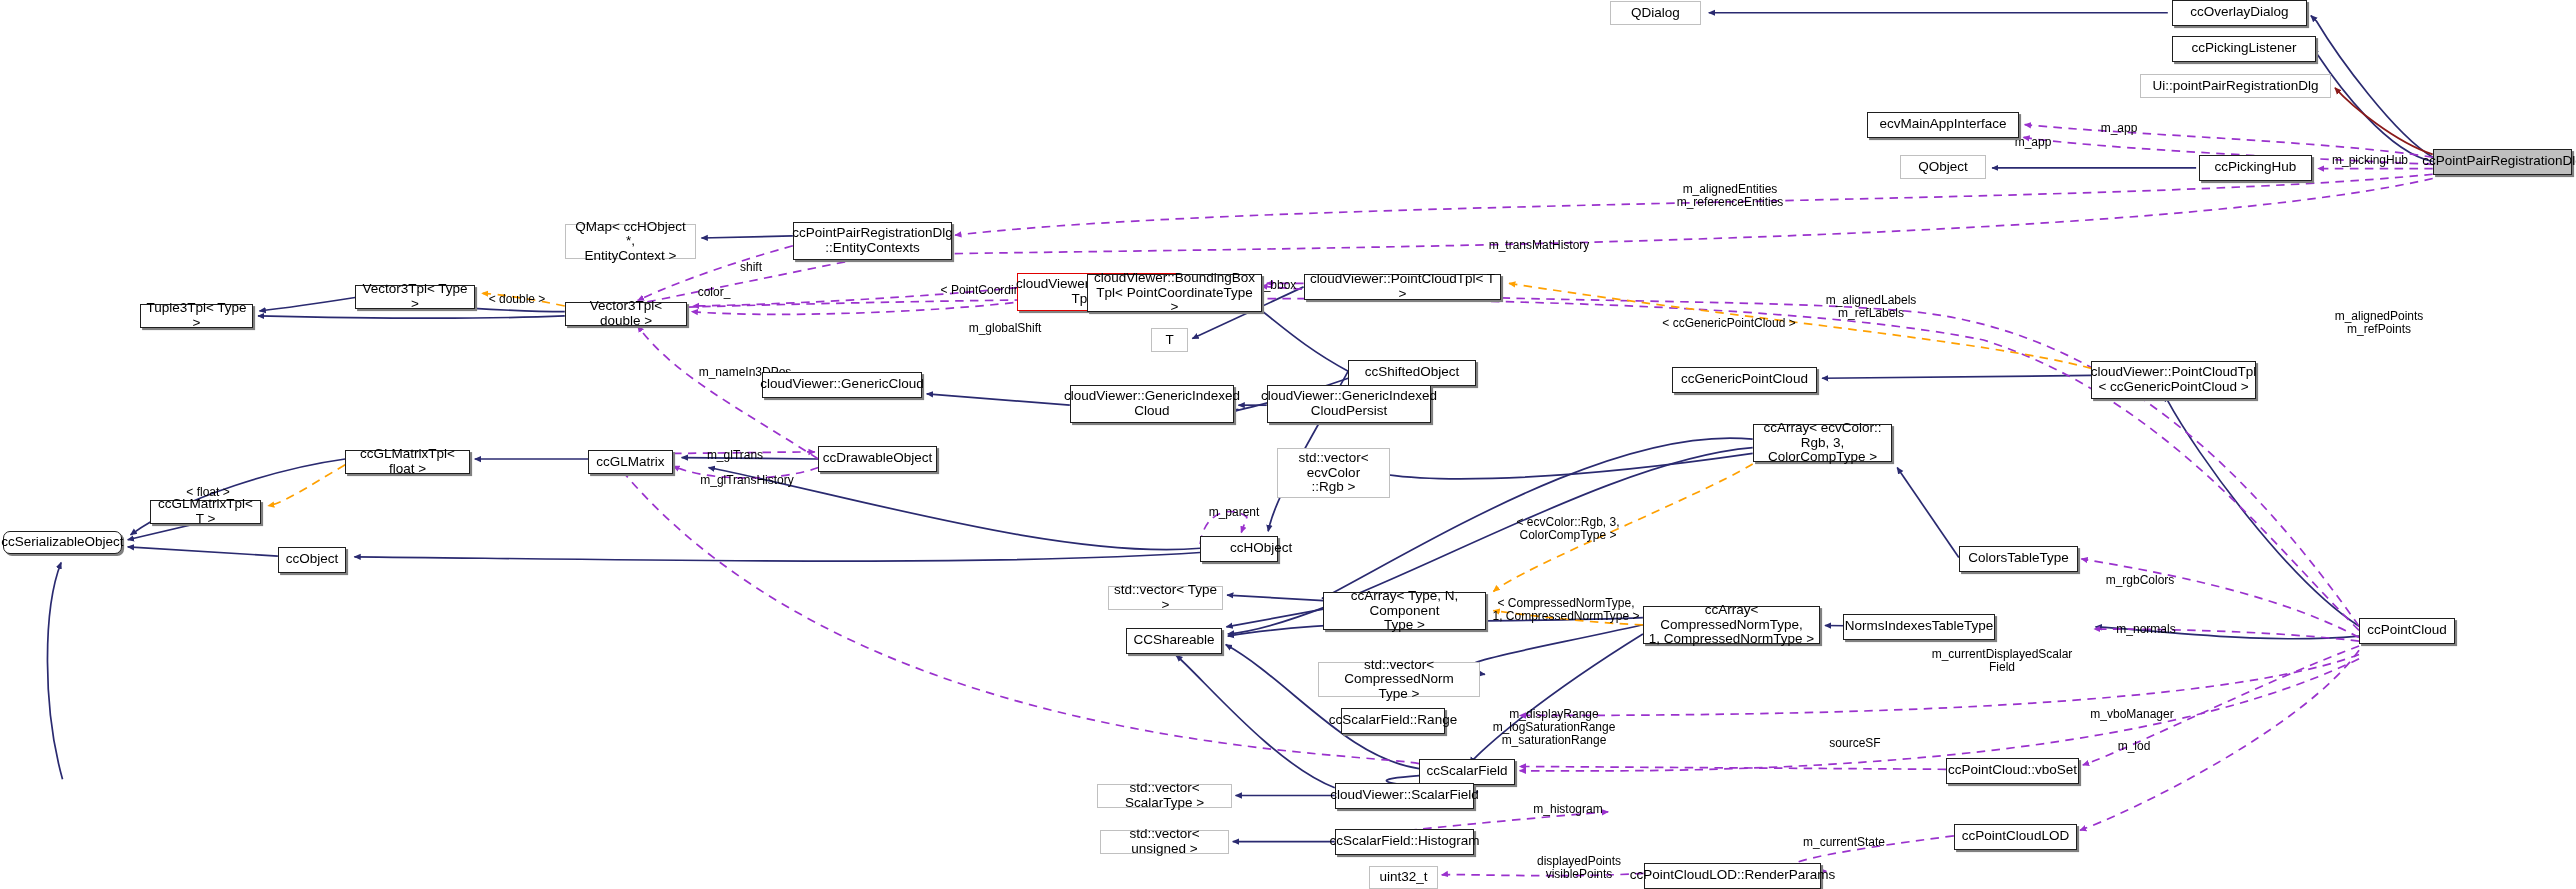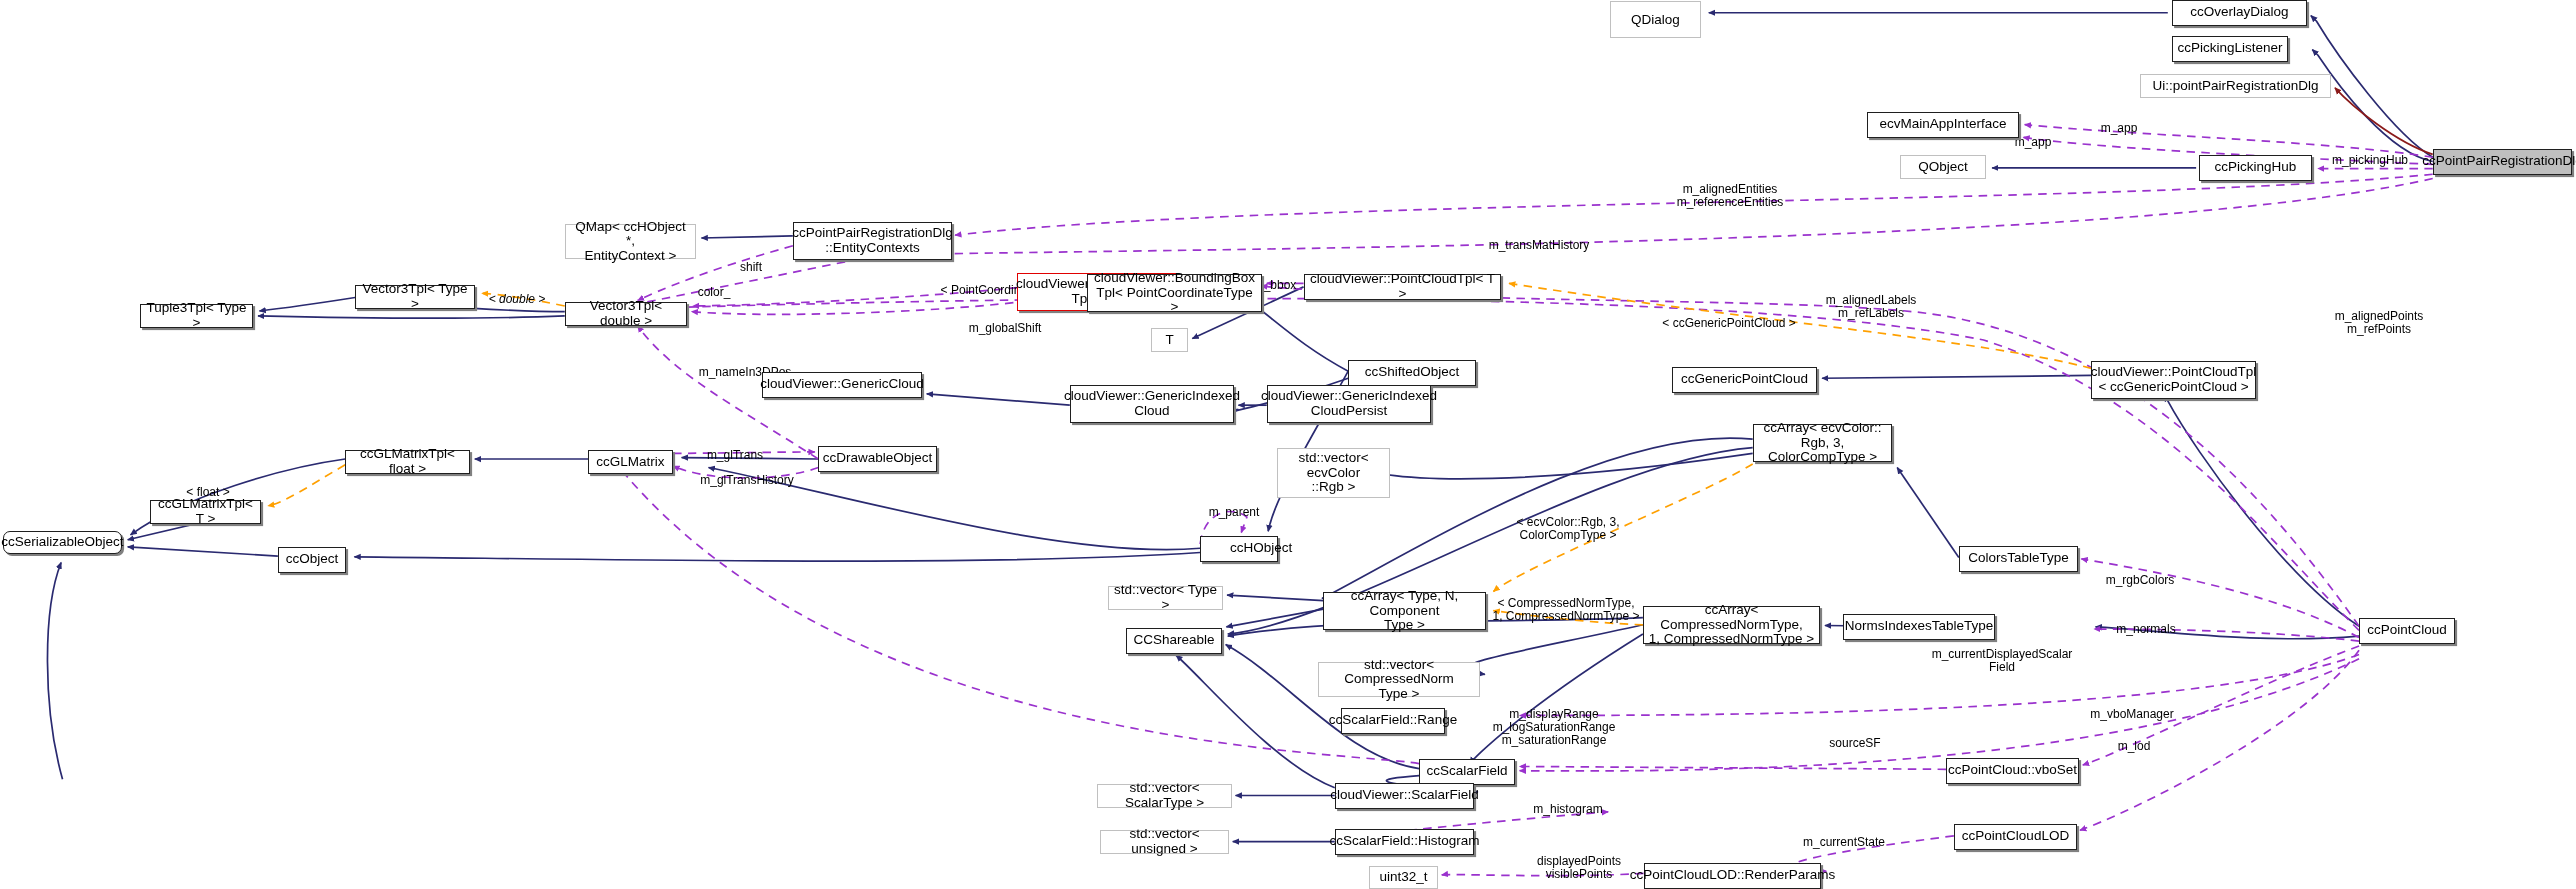--- a/index.html
+++ b/index.html
@@ -173,23 +173,23 @@
       <path d="M2952,520 C2800,480 2450,450 2130,400"></path>
       <path d="M2474,655 C2400,700 2150,800 2108,835"></path>
       <path d="M2319,882 C2250,880 2150,868 2108,862"></path>
     </g>
 
     <g fill="none" stroke="#8b1a1a" stroke-width="2.4" marker-end="url(#ah-red)">
       <path d="M3434,218 C3380,200 3320,150 3296,124"></path>
     </g>
   </svg>
 
-<div class="node ext" style="left: 1610px; top: 1.4px; width: 91px; height: 37px;">QDialog</div>
+<div class="node ext" style="left: 1610px; top: 1.4px; width: 91px; height: 24px;">QDialog</div>
     <div class="node cls" style="left: 2172px; top: 0px; width: 135px; height: 25.5px;">ccOverlayDialog</div>
-    <div class="node cls" style="left: 2172px; top: 36px; width: 116px; height: 25.5px;">ccPickingListener</div>
+    <div class="node cls" style="left: 2172px; top: 36px; width: 144px; height: 25.5px;">ccPickingListener</div>
     <div class="node ext" style="left: 2140px; top: 74px; width: 191px; height: 24px;">Ui::pointPairRegistrationDlg</div>
     <div class="node cls" style="left: 1867px; top: 112px; width: 152px; height: 25.5px;">ecvMainAppInterface</div>
     <div class="node ext" style="left: 1900px; top: 155px; width: 86px; height: 24px;">QObject</div>
     <div class="node cls" style="left: 2199px; top: 155px; width: 113px; height: 25.5px;">ccPickingHub</div>
     <div class="node cur" style="left: 2433px; top: 149px; width: 139px; height: 25.5px;">ccPointPairRegistrationDlg</div>
     <div class="node cls" style="left: 793px; top: 222px; width: 159px; height: 38px;">ccPointPairRegistrationDlg
 ::EntityContexts</div>
     <div class="node ext" style="left: 565px; top: 224px; width: 131px; height: 35px;">QMap&lt; ccHObject *,
 EntityContext &gt;</div>
     <div class="node cls" style="left: 355px; top: 285px; width: 120px; height: 24px;">Vector3Tpl&lt; Type &gt;</div>
@@ -243,21 +243,21 @@
     <div class="node cls" style="left: 1644px; top: 863px; width: 177px; height: 25.5px;">ccPointCloudLOD::RenderParams</div>
     <div class="node ext" style="left: 1369px; top: 866px; width: 69px; height: 23px;">uint32_t</div>
     <div class="edge-label" style="left: 2119px; top: 122px;">m_app</div>
     <div class="edge-label" style="left: 2033px; top: 136px;">m_app</div>
     <div class="edge-label" style="left: 2370px; top: 154px;">m_pickingHub</div>
     <div class="edge-label" style="left: 1730px; top: 183px;">m_alignedEntities
 m_referenceEntities</div>
     <div class="edge-label" style="left: 1539px; top: 239px;">m_transMatHistory</div>
     <div class="edge-label" style="left: 751px; top: 261px;">shift</div>
     <div class="edge-label" style="left: 714px; top: 286px;">color_</div>
-    <div class="edge-label" style="left: 517px; top: 293px; font-style: italic;">&lt; double &gt;</div>
+    <div class="edge-label" style="left: 517px; top: 293px;">&lt; double &gt;</div>
     <div class="edge-label" style="left: 1007px; top: 284px;">&lt; PointCoordinateType &gt;</div>
     <div class="edge-label" style="left: 1275px; top: 279px;">m_bbox</div>
     <div class="edge-label" style="left: 1005px; top: 322px;">m_globalShift</div>
     <div class="edge-label" style="left: 745px; top: 366px;">m_nameIn3DPos</div>
     <div class="edge-label" style="left: 1729px; top: 317px;">&lt; ccGenericPointCloud &gt;</div>
     <div class="edge-label" style="left: 1871px; top: 294px;">m_alignedLabels
 m_refLabels</div>
     <div class="edge-label" style="left: 2379px; top: 310px;">m_alignedPoints
 m_refPoints</div>
     <div class="edge-label" style="left: 735px; top: 449px;">m_glTrans</div>

